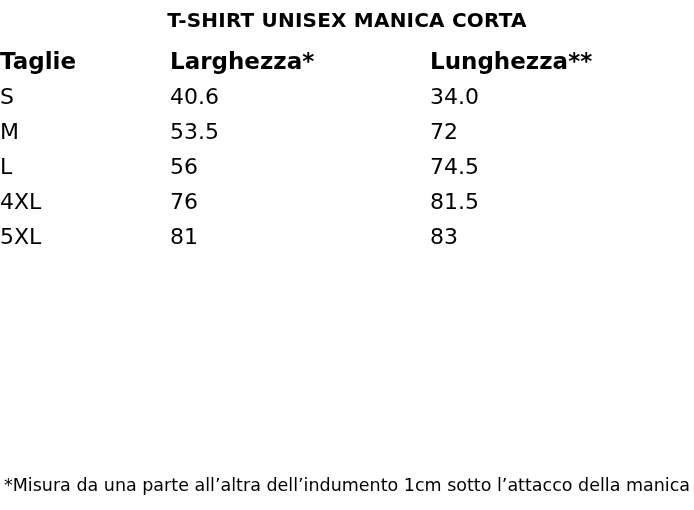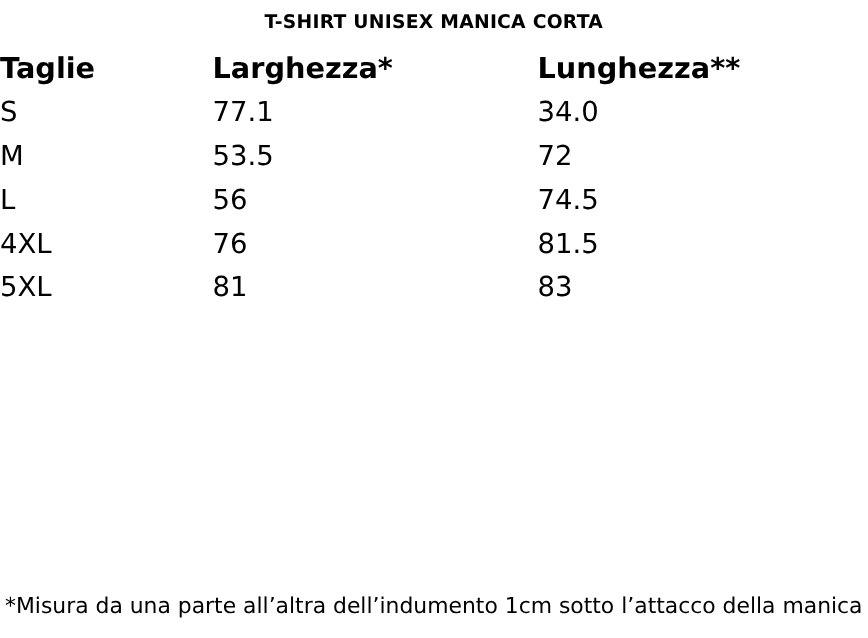--- a/index.html
+++ b/index.html
@@ -16,21 +16,21 @@
   }
   .page {
     position: relative;
     width: 694px;
     height: 510px;
     box-sizing: border-box;
   }
   .title {
     text-align: center;
     font-weight: bold;
-    font-size: 15px;
+    font-size: 20px;
     letter-spacing: 0.2px;
     padding-top: 8px;
     padding-bottom: 6px;
     white-space: nowrap;
   }
   table.size-table {
     width: 100%;
     border-collapse: collapse;
     table-layout: fixed;
     margin-top: 10px;
@@ -86,21 +86,21 @@
     <thead>
       <tr>
         <th class="cell-pad-0">Taglie</th>
         <th class="cell-pad-1">Larghezza*</th>
         <th class="cell-pad-2">Lunghezza**</th>
       </tr>
     </thead>
     <tbody>
       <tr>
         <td class="cell-pad-0">S</td>
-        <td class="cell-pad-1">77.1</td>
+        <td class="cell-pad-1">40.6</td>
         <td class="cell-pad-2">34.0</td>
       </tr>
       <tr>
         <td class="cell-pad-0">M</td>
         <td class="cell-pad-1">53.5</td>
         <td class="cell-pad-2">72</td>
       </tr>
       <tr>
         <td class="cell-pad-0">L</td>
         <td class="cell-pad-1">56</td>

